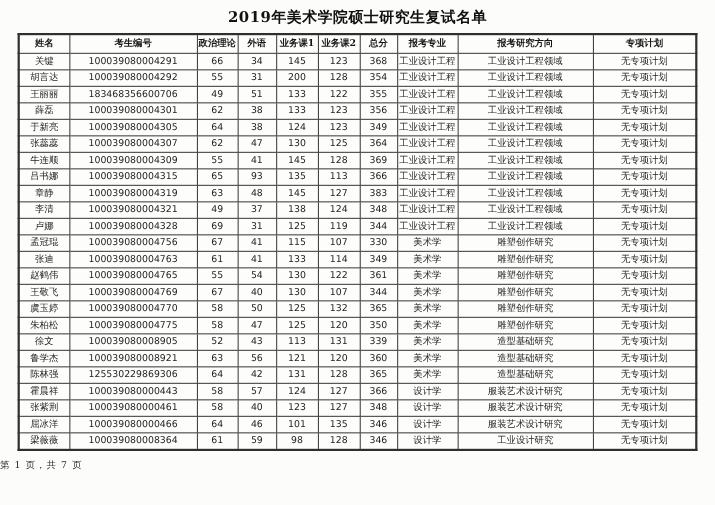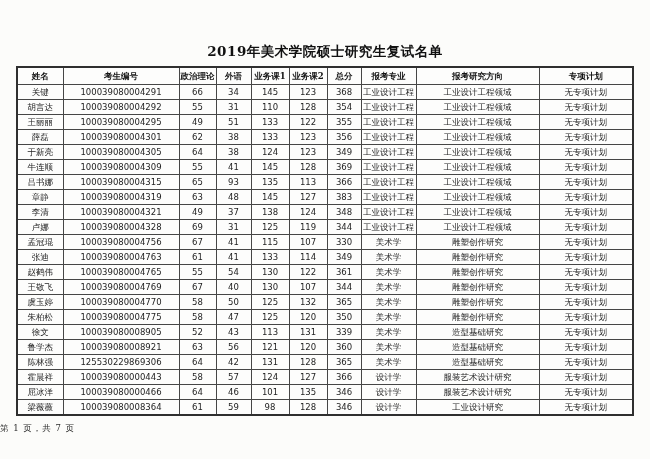--- a/index.html
+++ b/index.html
@@ -10,21 +10,20 @@
     font-family:"DejaVu Serif","Liberation Serif",serif;
     overflow:hidden;
   }
   .page-title {
     text-align:center;
     padding-top:7px;
     font-size:13.5px;
     font-weight:600;
     letter-spacing:0.5px;
     color:#111;
-    margin-top:36px;
   }
   table.results {
     border-collapse:collapse;
     table-layout:fixed;
     width:538px;
     margin:5px auto 0 auto;
     border:2px solid #2f2f2f;
     background:#fdfdfc;
   }
   table.results th, table.results td {
@@ -112,30 +111,30 @@
         <td>368</td>
         <td>工业设计工程</td>
         <td>工业设计工程领域</td>
         <td>无专项计划</td>
       </tr>
       <tr>
         <td>胡言达</td>
         <td>100039080004292</td>
         <td>55</td>
         <td>31</td>
-        <td>110</td>
+        <td>200</td>
         <td>128</td>
         <td>354</td>
         <td>工业设计工程</td>
         <td>工业设计工程领域</td>
         <td>无专项计划</td>
       </tr>
       <tr>
         <td>王丽丽</td>
-        <td>100039080004295</td>
+        <td>183468356600706</td>
         <td>49</td>
         <td>51</td>
         <td>133</td>
         <td>122</td>
         <td>355</td>
         <td>工业设计工程</td>
         <td>工业设计工程领域</td>
         <td>无专项计划</td>
       </tr>
       <tr>
@@ -151,20 +150,32 @@
         <td>无专项计划</td>
       </tr>
       <tr>
         <td>于新亮</td>
         <td>100039080004305</td>
         <td>64</td>
         <td>38</td>
         <td>124</td>
         <td>123</td>
         <td>349</td>
+        <td>工业设计工程</td>
+        <td>工业设计工程领域</td>
+        <td>无专项计划</td>
+      </tr>
+      <tr>
+        <td>张蕊蕊</td>
+        <td>100039080004307</td>
+        <td>62</td>
+        <td>47</td>
+        <td>130</td>
+        <td>125</td>
+        <td>364</td>
         <td>工业设计工程</td>
         <td>工业设计工程领域</td>
         <td>无专项计划</td>
       </tr>
       <tr>
         <td>牛连顺</td>
         <td>100039080004309</td>
         <td>55</td>
         <td>41</td>
         <td>145</td>
@@ -336,20 +347,32 @@
         <td>58</td>
         <td>57</td>
         <td>124</td>
         <td>127</td>
         <td>366</td>
         <td>设计学</td>
         <td>服装艺术设计研究</td>
         <td>无专项计划</td>
       </tr>
       <tr>
+        <td>张紫荆</td>
+        <td>100039080000461</td>
+        <td>58</td>
+        <td>40</td>
+        <td>123</td>
+        <td>127</td>
+        <td>348</td>
+        <td>设计学</td>
+        <td>服装艺术设计研究</td>
+        <td>无专项计划</td>
+      </tr>
+      <tr>
         <td>屈冰洋</td>
         <td>100039080000466</td>
         <td>64</td>
         <td>46</td>
         <td>101</td>
         <td>135</td>
         <td>346</td>
         <td>设计学</td>
         <td>服装艺术设计研究</td>
         <td>无专项计划</td>

